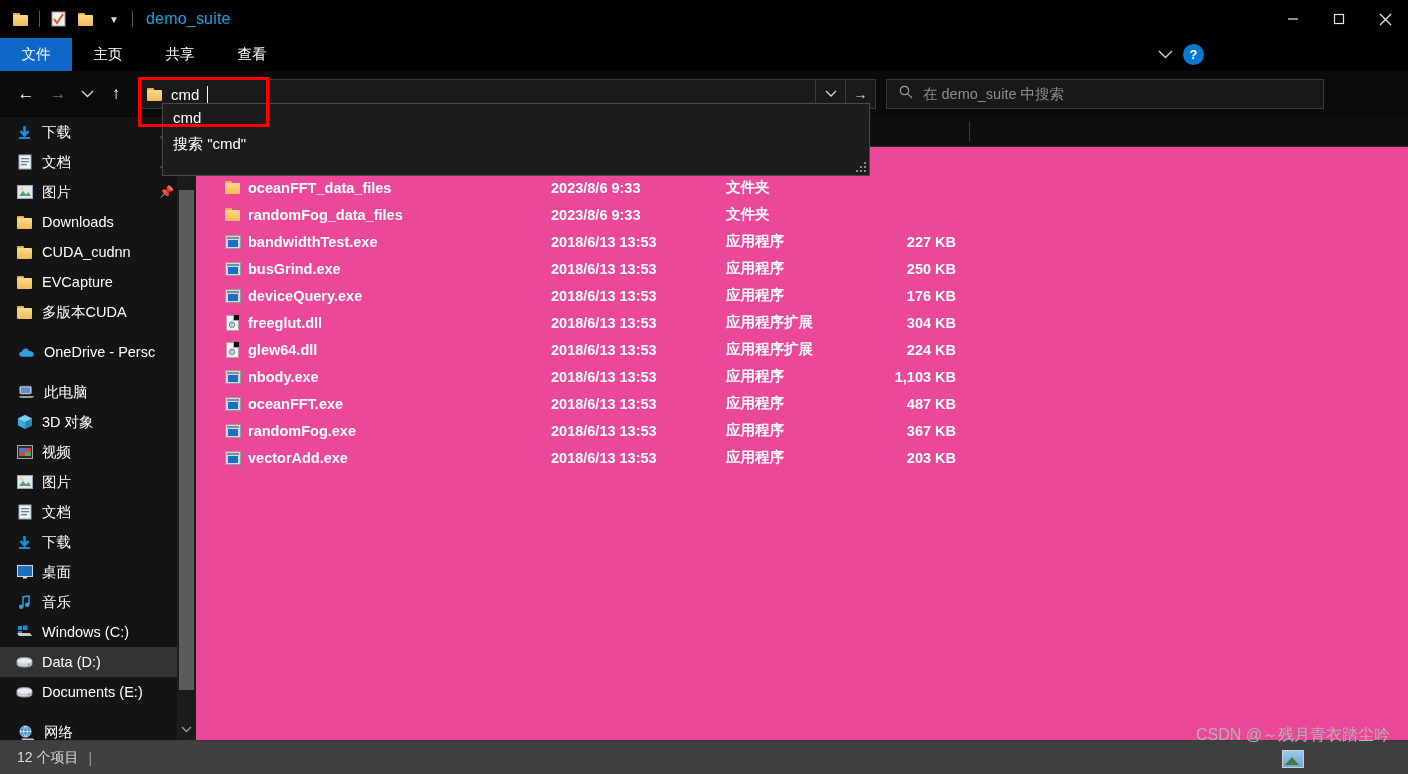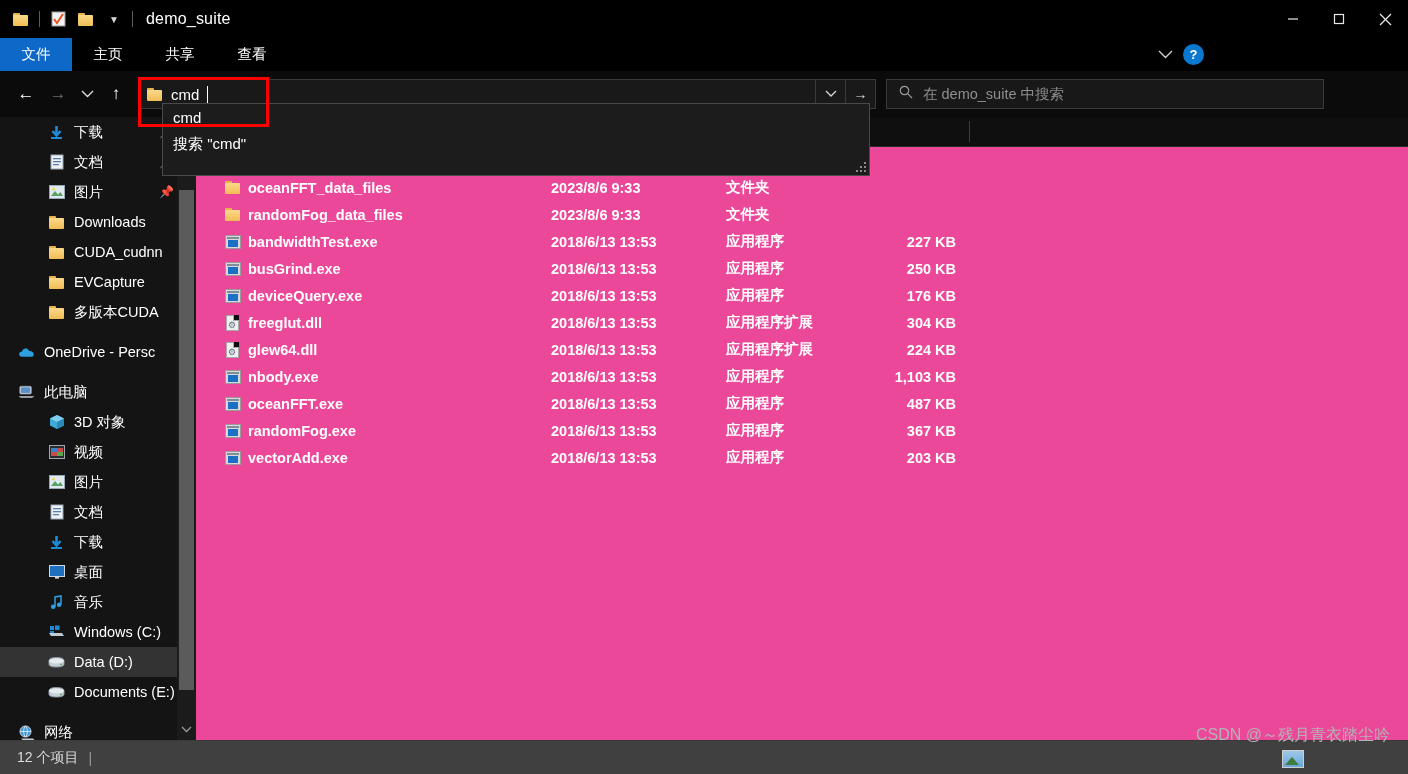--- a/index.html
+++ b/index.html
@@ -24,21 +24,21 @@
   }
   .qat { display: flex; align-items: center; padding-left: 8px; gap: 2px; }
   .qat-btn {
     width: 26px; height: 26px;
     display: flex; align-items: center; justify-content: center;
   }
   .qat-sep {
     width: 1px; height: 16px; background: #5a5a5a; margin: 0 3px;
   }
   .win-title {
-    font-size: 16px; color: #ffffff; margin-left: 10px;
+    font-size: 16px; color: #0ea5e9; margin-left: 10px;
     letter-spacing: .2px;
   }
   .win-controls {
     position: absolute; right: 0; top: 0; height: 38px;
     display: flex; align-items: center;
   }
   .win-btn {
     width: 46px; height: 38px;
     display: flex; align-items: center; justify-content: center;
     color: #e8e8e8;
@@ -162,21 +162,21 @@
   
   .sidebar {
     position: absolute;
     left: 0; top: 117px; width: 196px; height: 623px;
     background: #141414;
     overflow: hidden;
   }
   .sb-item {
     height: 30px;
     display: flex; align-items: center;
-    padding-left: 48px;
+    padding-left: 16px;
     gap: 9px;
     font-size: 14.5px; color: #ffffff;
     position: relative;
     white-space: nowrap;
   }
   .sb-item.root { padding-left: 18px; }
   .sb-item.selected { background: #333333; }
   .sb-gap { height: 10px; }
   .sb-icon {
     width: 17px; height: 17px;

